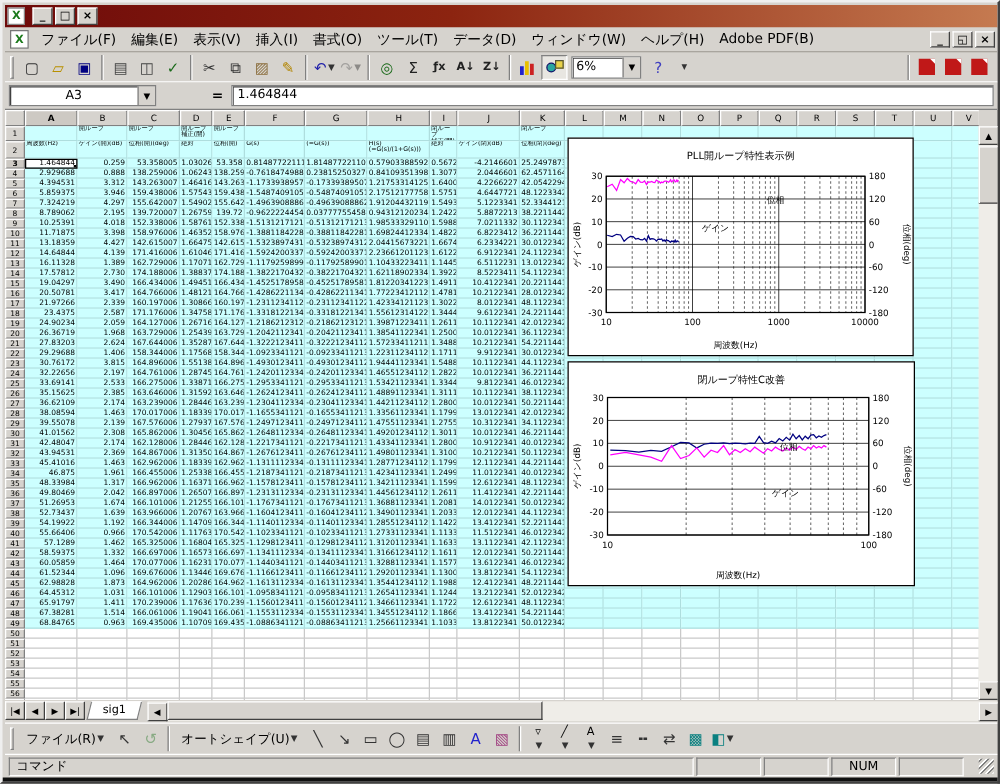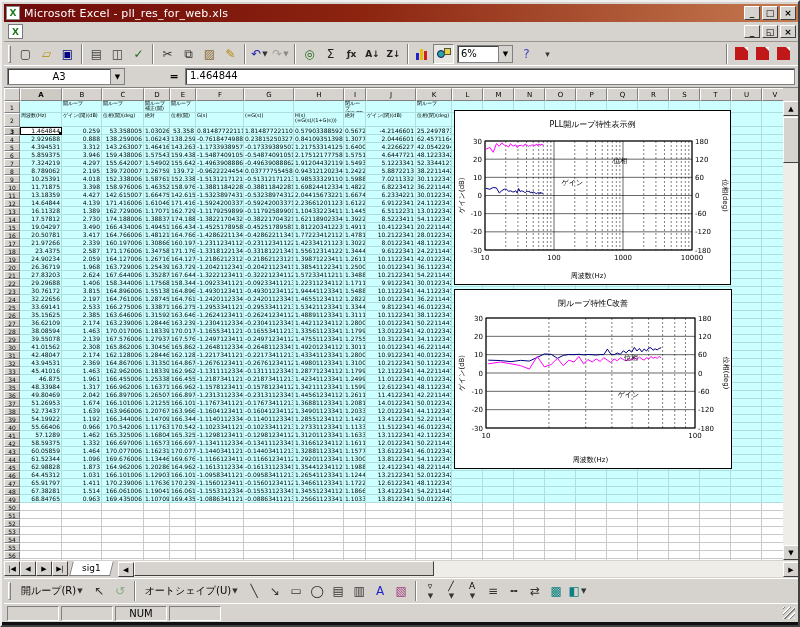--- a/index.html
+++ b/index.html
@@ -123,30 +123,41 @@
     background:repeating-linear-gradient(135deg,#fff 0 1px,#808080 1px 2px,transparent 2px 4px);}
   .bottomstrip{position:absolute;left:0;top:620px;width:800px;height:7px;background:#101010;}
   svg text{font-family:"DejaVu Sans",sans-serif;}
 </style>
 </head>
 <body>
 
 <div id="window">
   <div class="titlebar">
     <div class="app-icon">X</div>
-    <div class="ttl">Microsoft Excel - pll_res_for_web.xls</div>
     <div id="title-controls" style="display:flex;">
         <div class="win-btn">_</div>
         <div class="win-btn">□</div>
         <div class="win-btn">×</div>
       </div>
   </div>
 
   <div class="menubar">
     <div class="doc-icon">X</div>
+    <div id="menu-items" style="display:flex;">
+        <span class="menu-item">ファイル(F)</span>
+        <span class="menu-item">編集(E)</span>
+        <span class="menu-item">表示(V)</span>
+        <span class="menu-item">挿入(I)</span>
+        <span class="menu-item">書式(O)</span>
+        <span class="menu-item">ツール(T)</span>
+        <span class="menu-item">データ(D)</span>
+        <span class="menu-item">ウィンドウ(W)</span>
+        <span class="menu-item">ヘルプ(H)</span>
+        <span class="menu-item">Adobe PDF(B)</span>
+      </div>
     <div class="spacer"></div>
     <div id="doc-controls" style="display:flex;">
         <div class="win-btn">_</div>
         <div class="win-btn">◱</div>
         <div class="win-btn">×</div>
       </div>
   </div>
 
   <div class="toolbar">
     <div class="tb-handle"></div>
@@ -1839,21 +1850,21 @@
       <div class="sb-btn left">◀</div>
       <div class="hthumb"></div>
       <div class="sb-btn right">▶</div>
     </div>
   </div>
 
   <div class="drawbar">
     <div class="tb-handle"></div>
     <div id="draw-buttons" style="display:flex;align-items:center;">
         <div class="tb-btn txt-btn">
-          <span>開ループ(R)</span>
+          <span>ファイル(R)</span>
           <span class="tb-caret">▼</span>
         </div>
         <div class="tb-btn">
           <span class="glyph" style="color: rgb(51, 51, 51);">↖</span>
         </div>
         <div class="tb-btn disabled">
           <span class="glyph" style="color: rgb(42, 122, 42);">↺</span>
         </div>
         <div class="tb-sep"></div>
         <div class="tb-btn txt-btn">
@@ -1913,20 +1924,23 @@
           <span class="glyph" style="color: rgb(10, 128, 128);">▩</span>
         </div>
         <div class="tb-btn">
           <span class="glyph" style="color: rgb(10, 128, 128);">◧</span>
           <span class="tb-caret">▼</span>
         </div>
       </div>
   </div>
 
   <div class="statusbar">
+    <div class="status-box main">
+        <span>コマンド</span>
+      </div>
     <div class="status-box sm"></div>
     <div class="status-box sm"></div>
     <div class="status-box sm">
         <span>NUM</span>
       </div>
     <div class="status-box sm"></div>
     <div class="grip"></div>
   </div>
 
   <div class="bottomstrip"></div>

